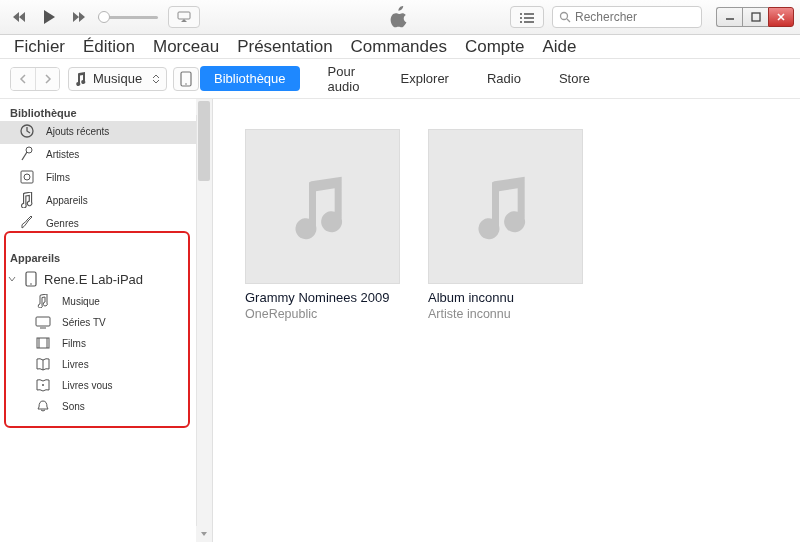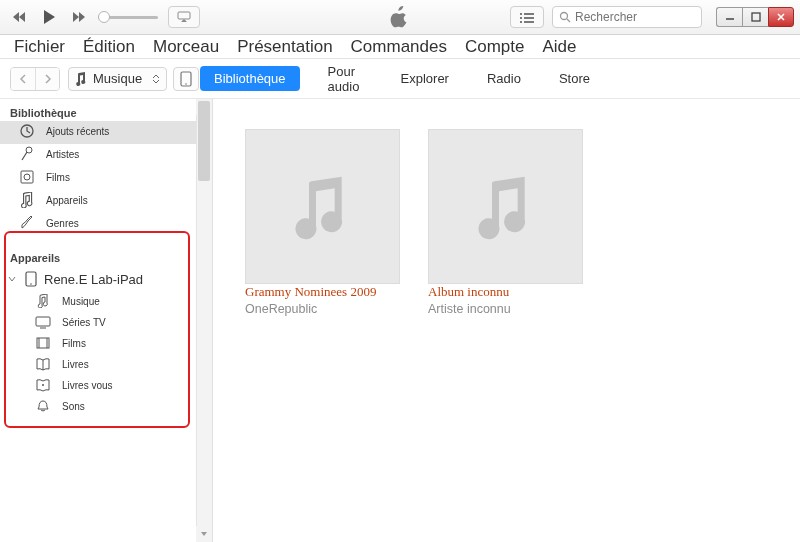--- a/index.html
+++ b/index.html
@@ -63,21 +63,21 @@
   .sb-device-row { display:flex; align-items:center; gap:6px; padding:5px 10px 5px 8px;}
   .disclosure { width:10px; color:#777;}
 
   .highlight-box { position:absolute; left:4px; top:132px; width:186px; height:197px; border:2px solid #e02020; border-radius:6px; pointer-events:none; }
 
   
   .content { flex:1; padding: 30px 0 0 32px; background:#fff; display:flex; gap: 28px; }
   .album { width: 155px; }
   .album-art { width:155px; height:155px; background:#e8e8e8; border:1px solid #dcdcdc; display:flex; align-items:center; justify-content:center; }
   .album-art svg { width:70px; height:70px; fill:#bfbfbf; }
-  .album-title { margin-top:0; font-size:13px; color:#c2410c;font-family:Liberation Serif, serif; }
+  .album-title { margin-top:6px; font-size:13px; color:#0f172a; }
   .album-artist { margin-top:2px; font-size:12.5px; color:#8c8c8c; }
 
   svg { display:block; }
 </style>
 </head>
 <body>
 
 <div class="player-bar">
   <div class="player-controls">
     <div class="pbtn small">

